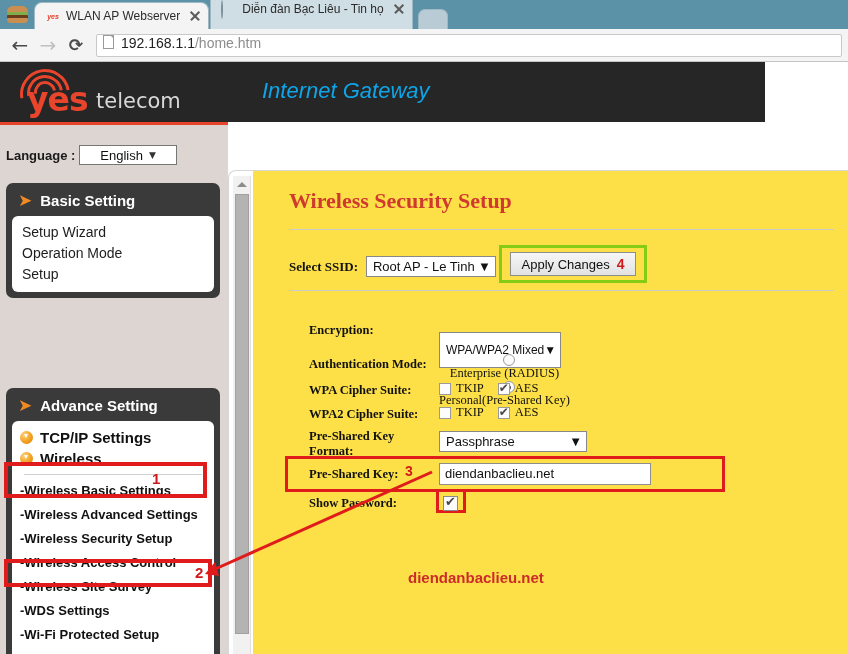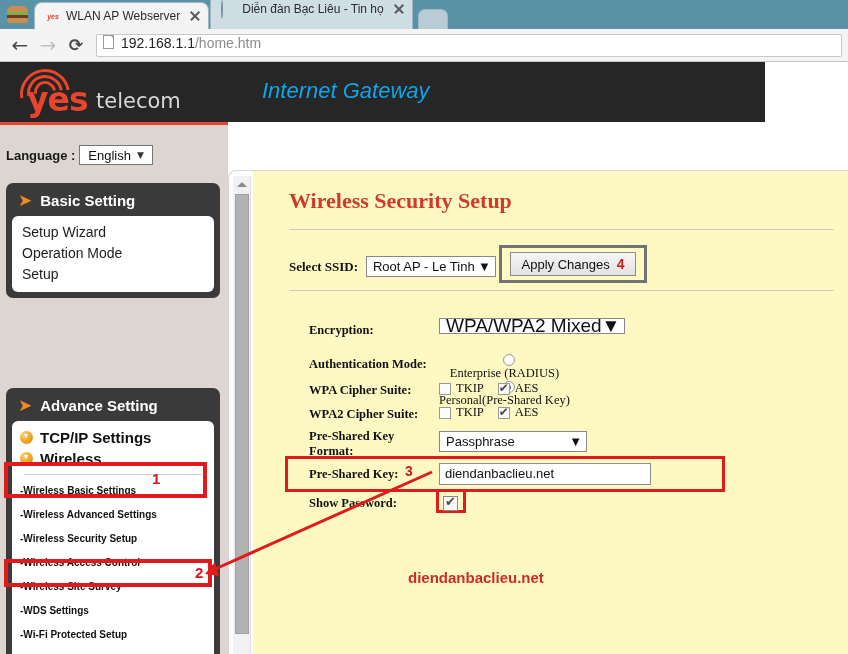--- a/index.html
+++ b/index.html
@@ -242,21 +242,21 @@
     font-size: 13px; font-weight: bold; color: #1a1a1a;
     margin-right: 4px;
     font-family: "Liberation Sans", sans-serif;
   }
   .sel {
     height: 20px;
     background: #fff;
     border: 1px solid #767676;
     display: inline-flex;
     align-items: center;
-    padding: 0 8px;
+    padding: 0 20px;
     font-size: 13px;
     color: #111;
     font-family: "Liberation Sans", sans-serif;
     cursor: pointer;
   }
   .sel .caret {
     margin-left: 6px;
     font-size: 9px;
     color: #333;
     font-family: "DejaVu Sans", sans-serif;
@@ -317,21 +317,21 @@
   }
   .mi-group-label {
     font-size: 15px; font-weight: bold; color: #111;
     font-family: "Liberation Sans", sans-serif;
   }
   .sub-sep {
     height: 1px; background: #cfcfcf;
     margin: 5px 12px 4px 12px;
   }
   .mi-sub {
-    font-size: 10px; font-weight: bold; color: #111;
+    font-size: 13px; font-weight: bold; color: #111;
     padding: 3px 8px 3px 8px;
     line-height: 18px;
     cursor: pointer;
     font-family: "Liberation Sans", sans-serif;
   }
 
   
   #content-frame {
     position: absolute;
     left: 228px; top: 108px;
@@ -365,21 +365,21 @@
     width: 14px; height: 440px;
     background: #b3b3b3;
     border: 1px solid #a0a0a0;
     cursor: grab;
   }
 
   #content {
     position: absolute;
     left: 24px; top: 0;
     width: 596px; height: 484px;
-    background: #fef9c3;
+    background: #fde047;
     text-decoration: underline;
   }
 
   #page-title {
     position: absolute;
     left: 36px; top: 17px;
     font-size: 22px;
     font-weight: bold;
     color: #d0392d;
     font-family: "Liberation Serif", serif;
@@ -411,21 +411,21 @@
     border: 1px solid #888;
     display: flex; align-items: center; justify-content: space-between;
     padding: 0 4px 0 6px;
     font-size: 13px; color: #111;
     font-family: "Liberation Sans", sans-serif;
     cursor: pointer;
   }
   #apply-wrap {
     position: absolute;
     left: 246px; top: 74px;
-    border: 3px solid #737373;
+    border: 3px solid #84cc16;
     padding: 4px 8px;
   }
   #apply-btn {
     height: 24px;
     min-width: 126px;
     background: linear-gradient(180deg,#f6f6f6 0%,#e2e2e2 100%);
     border: 1px solid #8d8d8d;
     display: flex; align-items: center; justify-content: center;
     font-size: 13px; color: #111;
     padding: 0 10px;
@@ -440,26 +440,26 @@
 
   .fld-label {
     position: absolute;
     font-size: 12.5px; font-weight: bold; color: #111;
     font-family: "Liberation Serif", serif;
   }
   .ctl { position: absolute; }
 
   #enc-label { left: 56px; top: 152px; }
   #enc-select {
-    left: 186px; top: 147px;
-    height: 16px; min-width: 118px;
+    left: 186px; top: 161px;
+    height: 36px; min-width: 118px;
     background: #fff; border: 1px solid #888;
     display: flex; align-items: center; justify-content: space-between;
     padding: 0 4px 0 6px;
-    font-size: 19px; color: #111;
+    font-size: 12px; color: #111;
     font-family: "Liberation Sans", sans-serif;
     cursor: pointer;
   }
 
   #auth-label { left: 56px; top: 186px; }
   #auth-opts {
     left: 186px; top: 183px;
     display: flex; align-items: center; flex-direction: column;
   }
   .radio {

